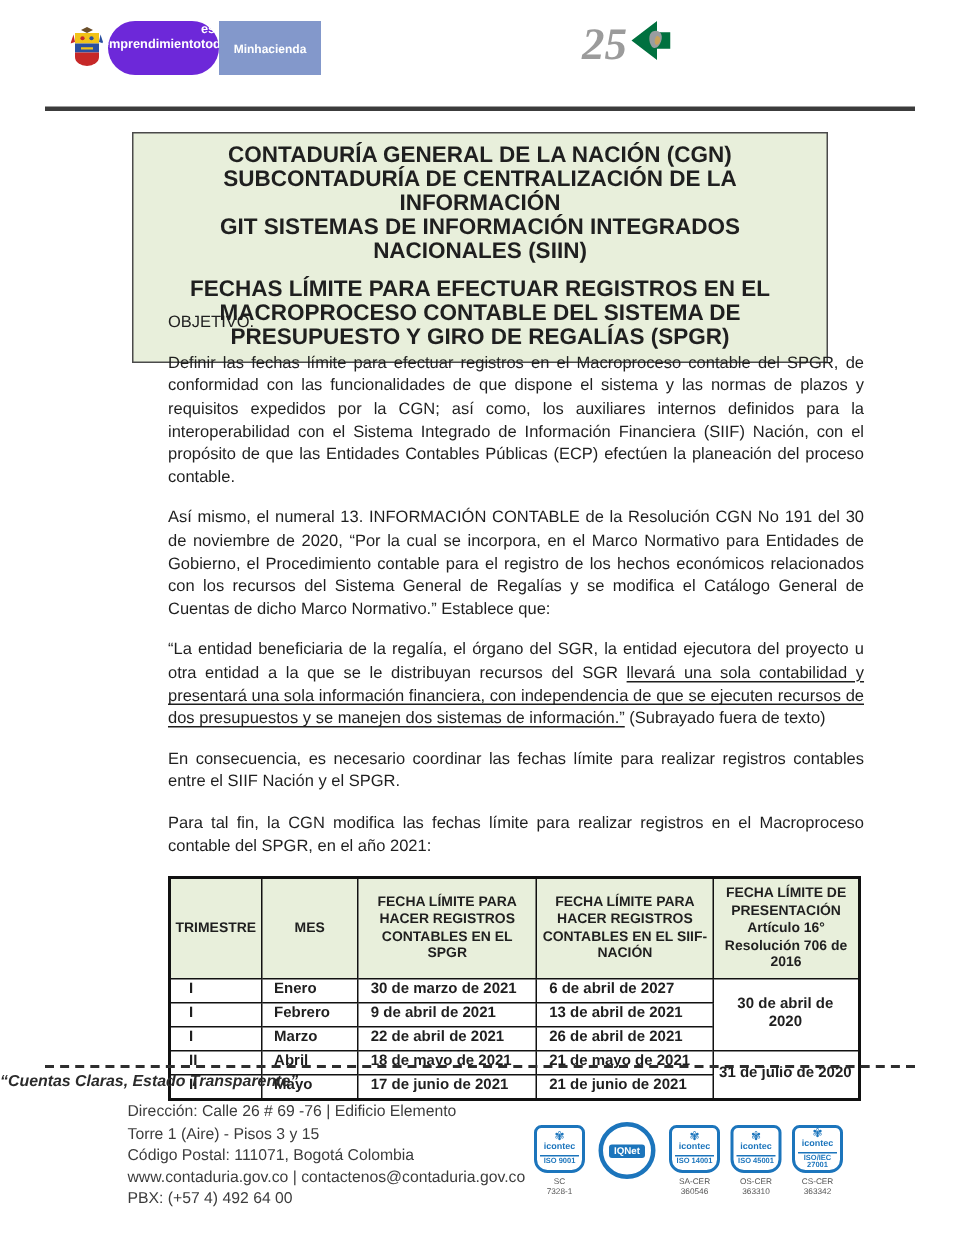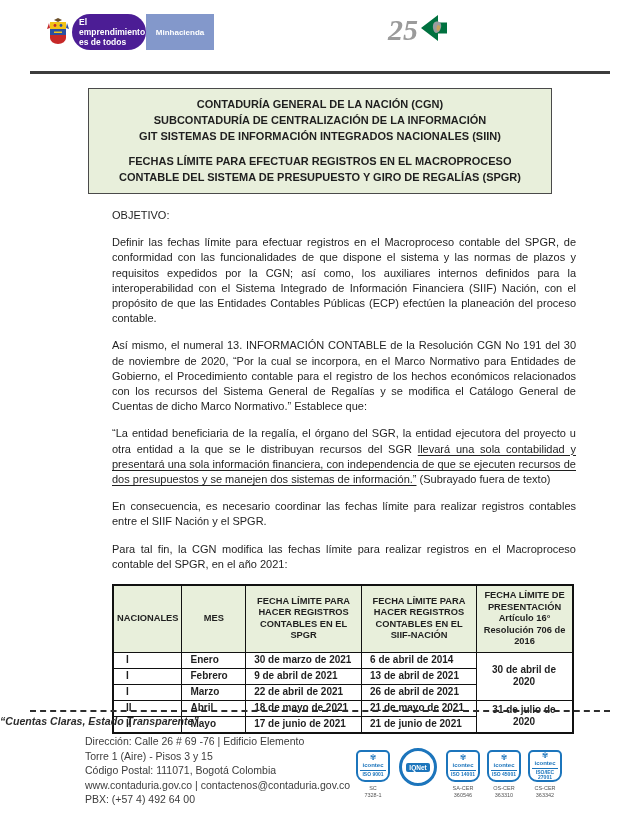--- a/index.html
+++ b/index.html
@@ -5,38 +5,38 @@
   * { margin:0; padding:0; box-sizing:border-box; }
   html,body { background:#ffffff; }
   .page {
     position:relative; width:638px; height:825px; background:#ffffff;
     font-family:"Liberation Sans", sans-serif; color:#1f1f1f; overflow:hidden;
   }
 
   
   .gov-logo { position:absolute; top:14px; left:44px; height:36px; display:flex; align-items:stretch; }
   .arms { width:28px; background:#ffffff; display:flex; align-items:center; justify-content:center; }
-  .gov-dark { width:74px; background:#4c1d95; color:#ffffff; font-size:8.5px; font-weight:bold;
-              line-height:10px; display:flex; flex-direction:column; justify-content:center; padding-left:7px;border-radius:18px; }
+  .gov-dark { width:74px; background:#6d28d9; color:#ffffff; font-size:8.5px; font-weight:bold;
+              line-height:10px; display:flex; flex-direction:row; justify-content:center; padding-left:7px;border-radius:18px; }
   .gov-light { width:68px; background:#8398cb; color:#ffffff; font-size:8px; font-weight:bold;
                display:flex; align-items:center; justify-content:center; }
   .cgn-group { position:absolute; top:12px; left:388px; display:flex; align-items:center; }
   .anniv { font-family:"Liberation Serif", serif; font-style:italic; font-size:30px; line-height:35px;
            color:#9b9b9b; font-weight:bold; margin-right:2px; }
   .cgn-arrow { margin-right:5px; }
   .cgn-text { border-bottom:2.5px solid #00713f; padding-bottom:2px; }
   .cgn-title { font-family:"Liberation Serif", serif; font-weight:bold; font-size:17px; line-height:17px;
                color:#3c3c3b; letter-spacing:0.5px; }
   .cgn-sub { font-family:"Liberation Serif", serif; font-weight:bold; font-size:10.8px; line-height:12px;
              color:#00713f; letter-spacing:0.4px; }
   .top-rule { position:absolute; top:71px; left:30px; width:580px; height:3px; background:#3c3c3c; }
 
   
   .title-box { position:absolute; top:88px; left:88px; width:464px; background:#e8efdb;
-               border:1px solid #4a4a4a; text-align:center; font-weight:bold; font-size:11px;
+               border:1px solid #4a4a4a; text-align:center; font-weight:bold; font-size:15px;
                line-height:16px; padding:7px 12px 8px; }
   .tb-spacer { height:9px; }
 
   
   .content { position:absolute; top:208px; left:88px; width:464px; font-size:11px;
              line-height:15.2px; text-align:justify;margin-left:24px; }
   .content p { margin:0 0 12px 0; }
   .uline { text-decoration:underline; text-underline-offset:2px; }
 
   
@@ -127,37 +127,37 @@
     <table class="sched">
       <colgroup>
         <col style="width:58px">
           <col style="width:65px">
           <col style="width:121px">
           <col style="width:120px">
           <col style="width:98px">
       </colgroup>
       <thead>
         <tr>
-          <th>NACIONALES</th>
+          <th>TRIMESTRE</th>
           <th>MES</th>
           <th>FECHA LÍMITE PARA HACER REGISTROS CONTABLES EN EL SPGR</th>
           <th>FECHA LÍMITE PARA HACER REGISTROS CONTABLES EN EL SIIF-NACIÓN</th>
           <th class="pre">FECHA LÍMITE DE
 PRESENTACIÓN
 Artículo 16°
 Resolución 706 de
 2016</th>
         </tr>
       </thead>
       <tbody>
         <tr>
           <td class="trim">I</td>
           <td>Enero</td>
           <td>30 de marzo de 2021</td>
-          <td>6 de abril de 2014</td>
+          <td>6 de abril de 2027</td>
           <td rowspan="3" class="center">30 de abril de 2020</td>
         </tr>
         <tr>
           <td class="trim">I</td>
           <td>Febrero</td>
           <td>9 de abril de 2021</td>
           <td>13 de abril de 2021</td>
         </tr>
         <tr>
           <td class="trim">I</td>

